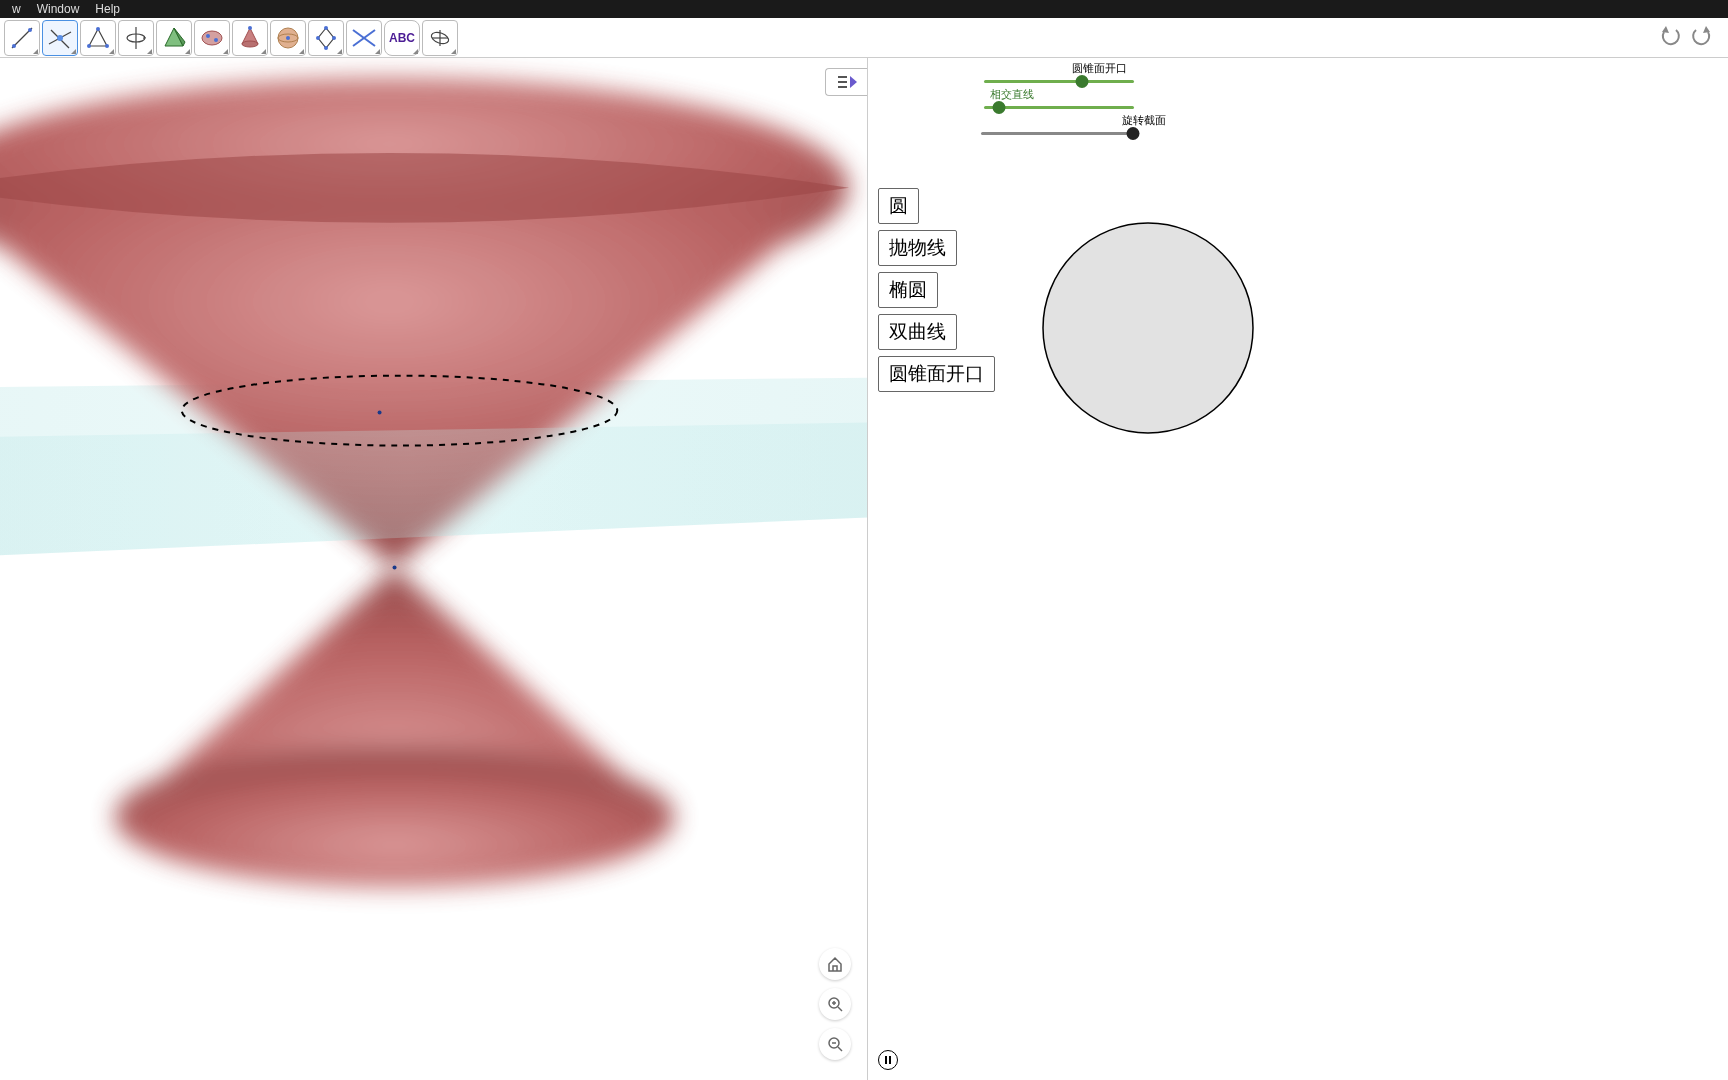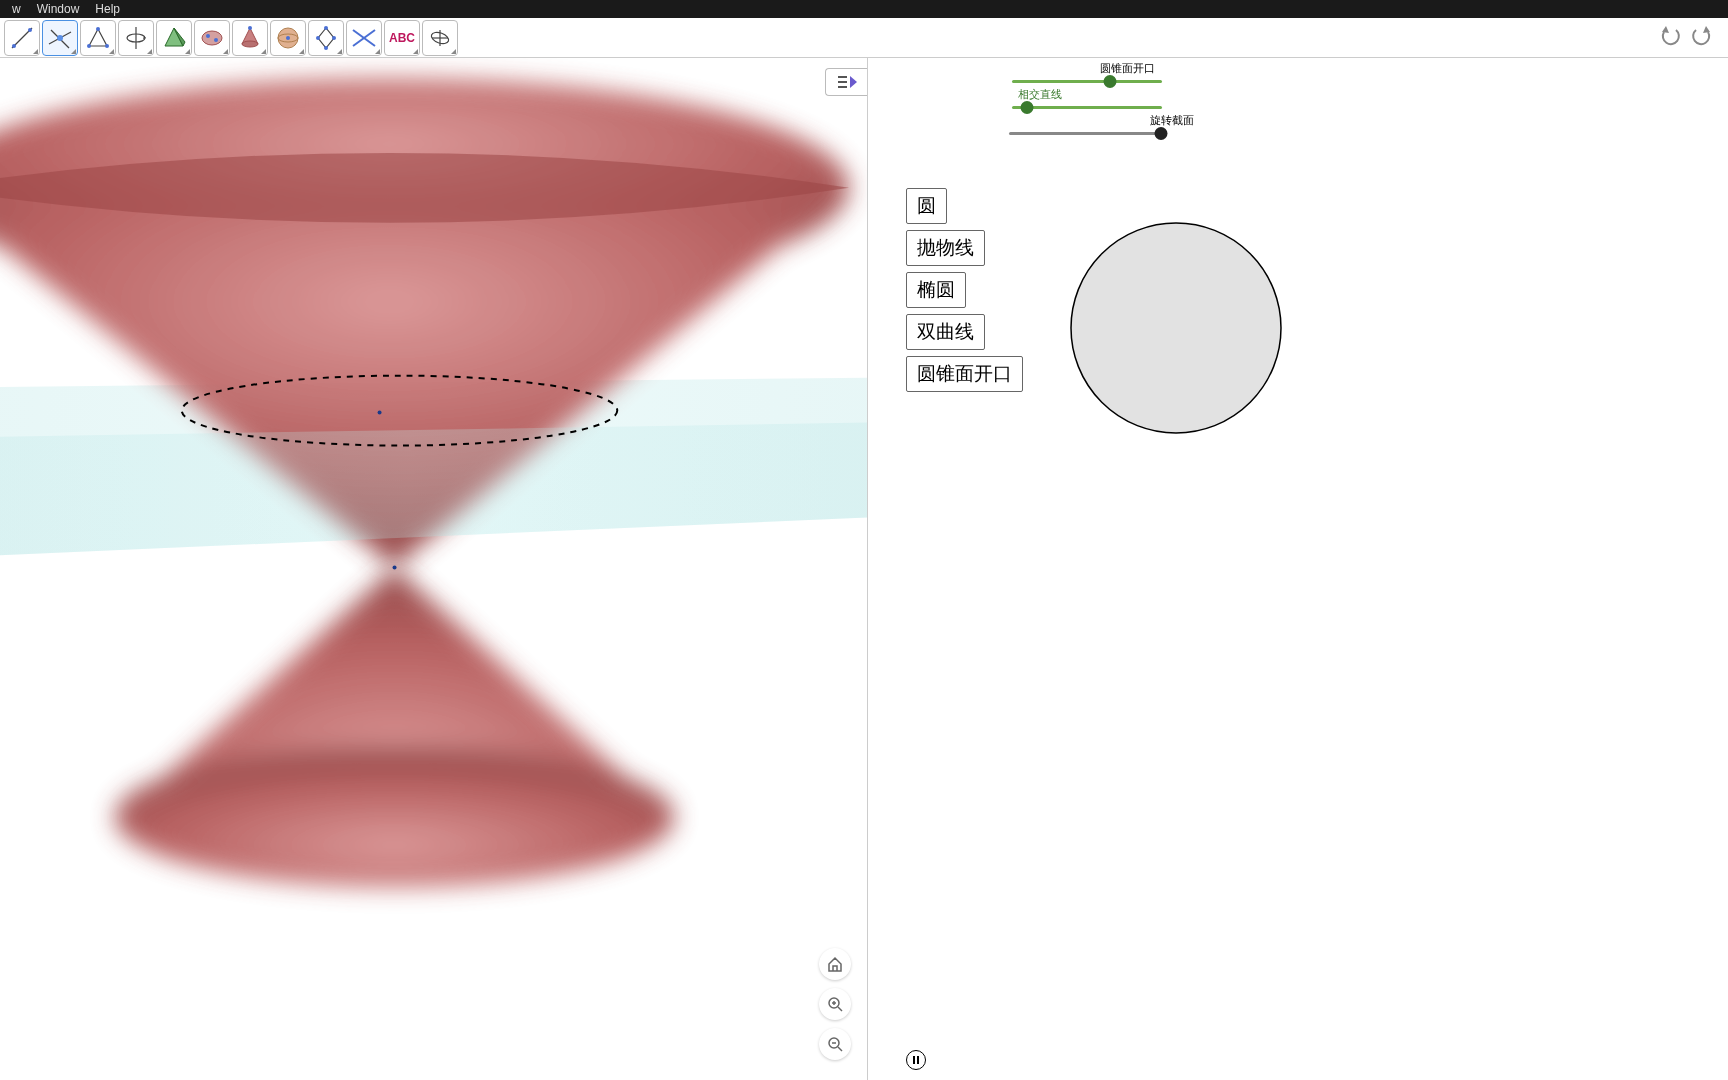--- a/index.html
+++ b/index.html
@@ -13,21 +13,21 @@
   .toolbar { height: 40px; background: #fff; border-bottom: 1px solid #ccc; display: flex; align-items: center; padding: 4px; }
   .tool-btn { width: 36px; height: 36px; border: 1px solid #bbb; border-radius: 4px; margin-right: 2px; background: #fff; display: flex; align-items: center; justify-content: center; cursor: pointer; position: relative; }
   .tool-btn.active { border-color: #4a90e2; background: #eef5ff; }
   .tool-btn svg { width: 28px; height: 28px; }
   .tool-btn .tri { position: absolute; bottom: 1px; right: 1px; width: 0; height: 0; border-left: 5px solid transparent; border-bottom: 5px solid #888; }
   .toolbar .spacer { flex: 1; }
   .undo-redo { display: flex; gap: 4px; padding-right: 8px; }
   .ur-btn svg { width: 28px; height: 28px; stroke: #888; fill: none; stroke-width: 2; }
   
   
-  .workspace { display: flex; height: calc(100% - 58px); gap: 28px; }
+  .workspace { display: flex; height: calc(100% - 58px); }
   
   
   .view3d { flex: 0 0 868px; position: relative; background: #fff; overflow: hidden; border-right: 1px solid #ccc; }
   .view3d-canvas { position: absolute; inset: 0; }
   
   
   .panel-toggle { position: absolute; top: 10px; right: 0; width: 42px; height: 28px; background: #fff; border: 1px solid #bbb; border-right: none; border-radius: 4px 0 0 4px; display: flex; align-items: center; justify-content: center; cursor: pointer; }
   
   
   .view3d-side-btns { position: absolute; right: 16px; bottom: 20px; display: flex; flex-direction: column; gap: 8px; }
@@ -139,21 +139,21 @@
       </svg>
     <span class="tri"></span>
   </div>
   <div class="tool-btn">
     <svg viewBox="0 0 28 28">
         <line x1="3" y1="22" x2="25" y2="6" stroke="#4a6fd4" stroke-width="2"></line>
         <line x1="3" y1="6" x2="25" y2="22" stroke="#4a6fd4" stroke-width="2"></line>
       </svg>
     <span class="tri"></span>
   </div>
-  <div class="tool-btn" style="font-size:12px;font-weight:bold;color:#be185d;">
+  <div class="tool-btn" style="font-size:12px;font-weight:bold;color:#4c1d95;border-radius:8px;">
     <span>ABC</span>
     <span class="tri"></span>
   </div>
   <div class="tool-btn">
     <svg viewBox="0 0 28 28">
         <line x1="14" y1="6" x2="14" y2="22" stroke="#444" stroke-width="1.2"></line>
         <line x1="6" y1="14" x2="22" y2="14" stroke="#444" stroke-width="1.2"></line>
         <ellipse cx="14" cy="14" rx="9" ry="5" fill="none" stroke="#444" stroke-width="1.2" transform="rotate(20 14 14)"></ellipse>
       </svg>
     <span class="tri"></span>

